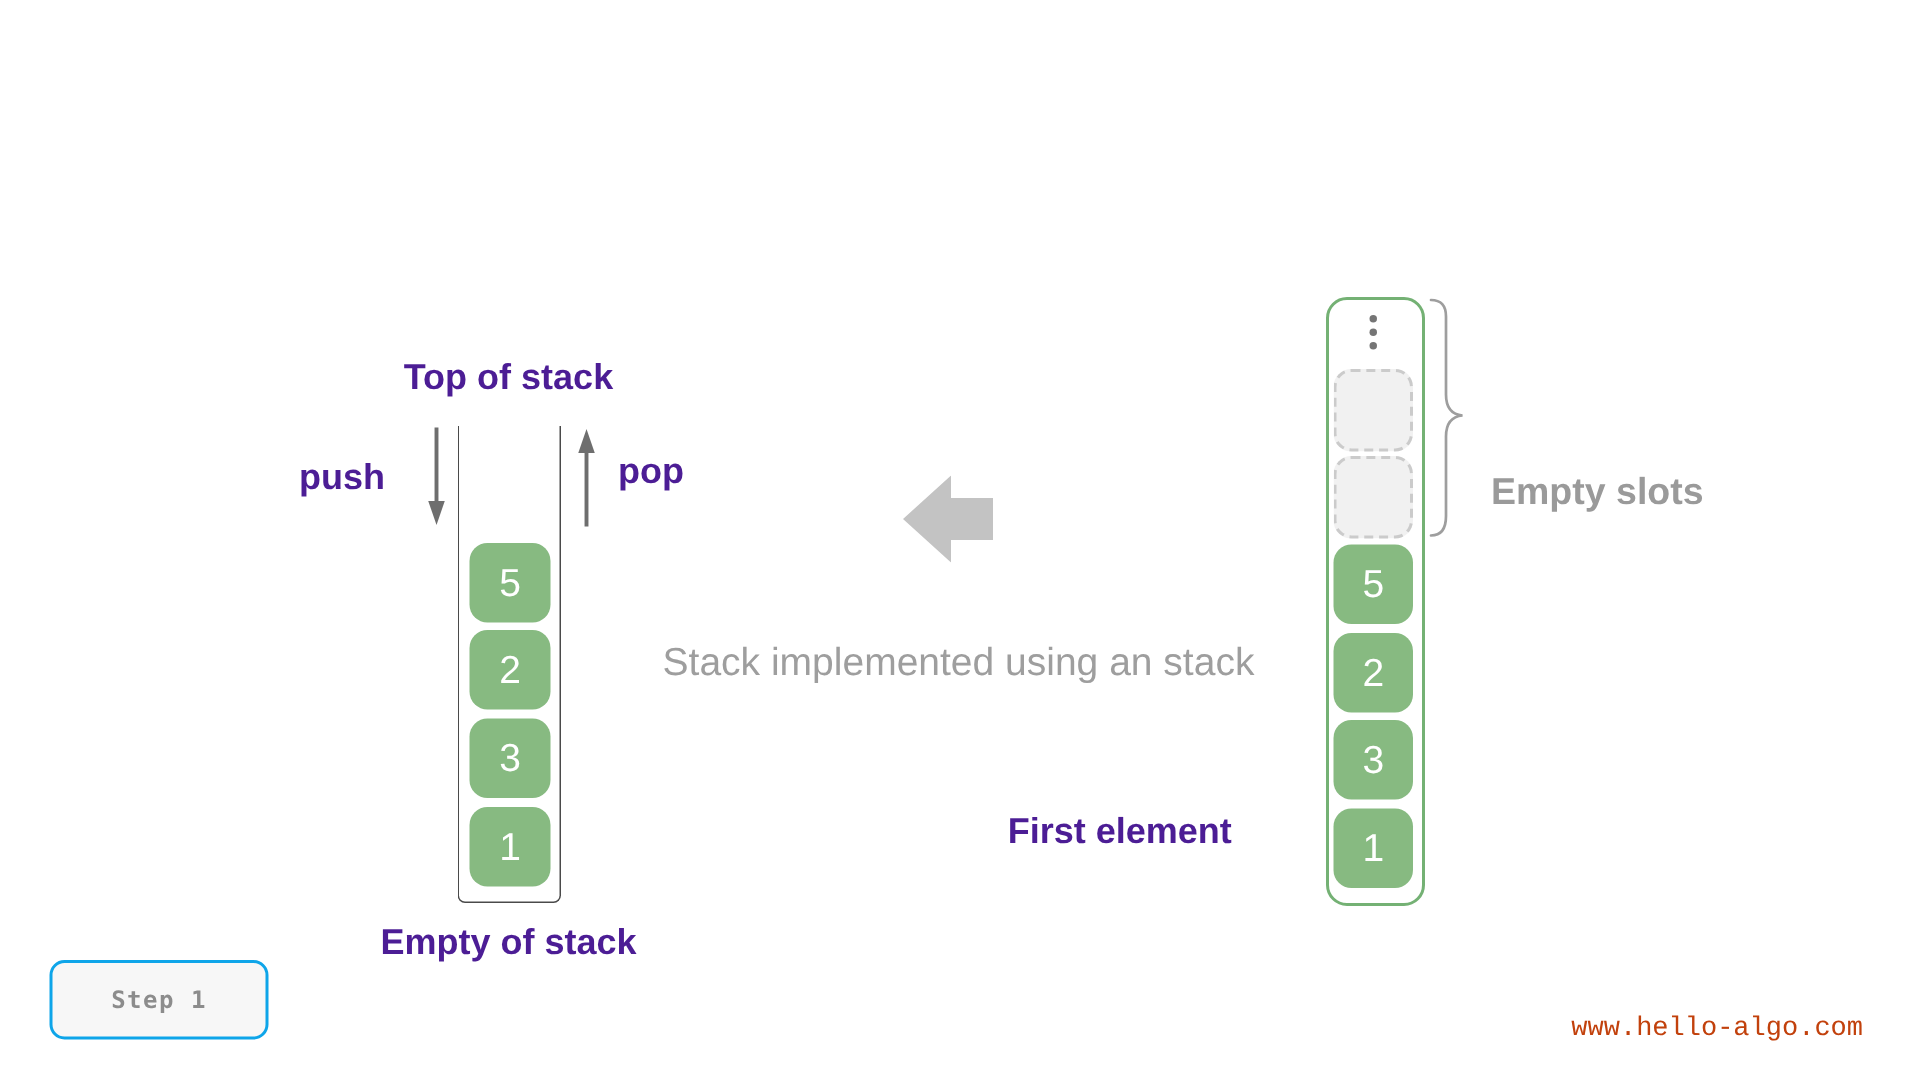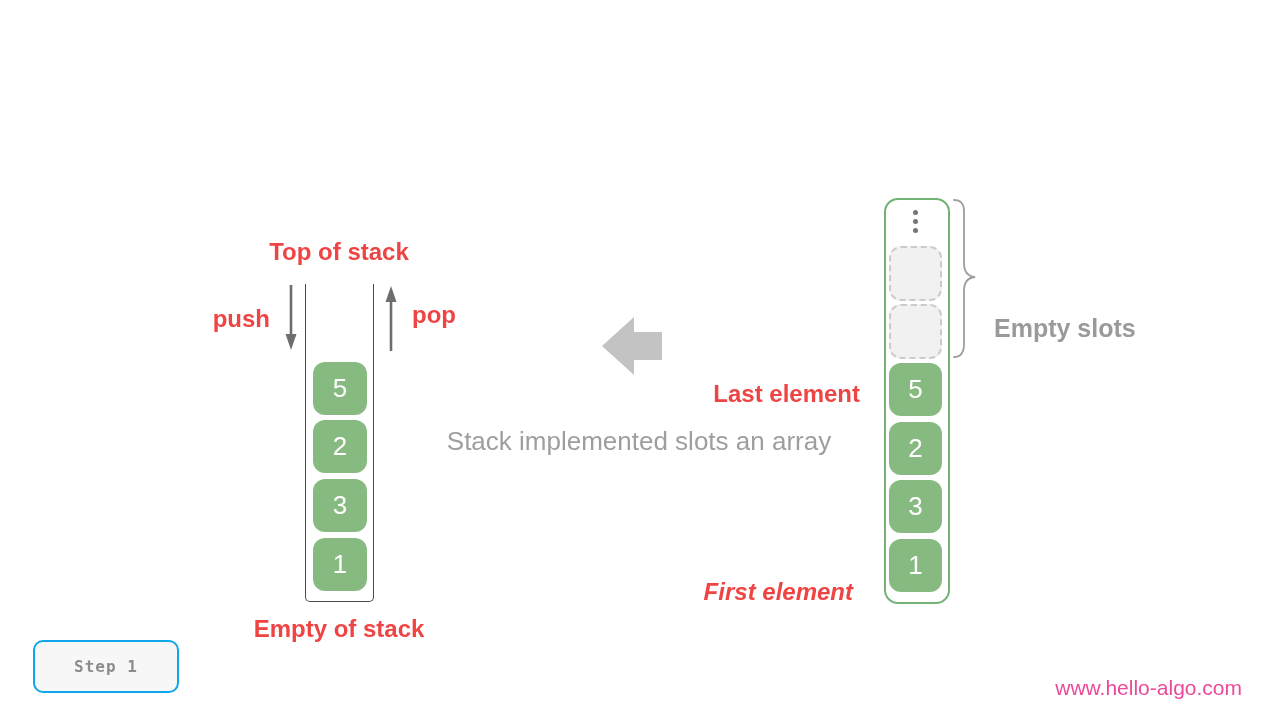--- a/index.html
+++ b/index.html
@@ -2,25 +2,25 @@
 <html><head>
 <meta charset="utf-8">
 <style>
   html,body{margin:0;padding:0;background:#fff;}
   .canvas{
     position:relative;width:1280px;height:720px;background:#ffffff;overflow:hidden;
     font-family:"Liberation Sans",sans-serif;
   }
   .abs{position:absolute;}
   .lbl{
-    position:absolute;font-weight:bold;font-size:24px;color:#ef4444;
+    position:absolute;font-weight:bold;font-size:24px;color:#4c1d95;
     line-height:1.05;white-space:nowrap;
   }
   .lbl.center{text-align:center;}
-  .lbl.right{text-align:right;}
+  .lbl.right{text-align:center;}
   .caption{
     position:absolute;left:439px;top:426px;width:400px;text-align:center;
     font-size:26px;color:#9e9e9e;white-space:nowrap;
   }
   .gray-lbl{
     position:absolute;font-weight:bold;font-size:25px;color:#9a9a9a;white-space:nowrap;margin-top:47px;
   }
   
   .stack-container{
     position:absolute;left:305px;top:284px;width:67px;height:317px;
@@ -50,21 +50,21 @@
   .dots span{width:5px;height:5px;border-radius:50%;background:#757575;}
   .step-badge{
     position:absolute;left:33px;top:640px;width:146px;height:53px;box-sizing:border-box;
     background:#f7f7f7;border:2px solid #0ea5e9;border-radius:10px;
     display:flex;align-items:center;justify-content:center;
     font-family:"DejaVu Sans Mono",monospace;font-weight:bold;font-size:16px;
     color:#8c8c8c;letter-spacing:1px;
   }
   .watermark{
     position:absolute;right:38px;top:676px;
-    font-family:Liberation Sans, sans-serif;font-size:21px;color:#ec4899;
+    font-family:Liberation Mono, monospace;font-size:18px;color:#c2410c;
     white-space:nowrap;
   }
 </style>
 </head>
 <body>
 
 <div class="canvas">
 
   <div class="lbl center" style="left:239px;top:239px;width:200px;">Top of stack</div>
 
@@ -88,21 +88,21 @@
   <div class="cell left" style="top:420px;">2</div>
   <div class="cell left" style="top:479px;">3</div>
   <div class="cell left" style="top:538px;">1</div>
 
   <div class="lbl center" style="left:239px;top:616px;width:200px;">Empty of stack</div>
 
   <svg class="abs" style="left:602px;top:317px;" width="60" height="58" viewBox="0 0 60 58">
     <polygon points="0,29 32,0 32,15 60,15 60,43 32,43 32,58" fill="#c3c3c3"></polygon>
   </svg>
 
-  <div class="caption">Stack implemented slots an array</div>
+  <div class="caption">Stack implemented using an stack</div>
 
   <div class="array-container"></div>
 
   <div class="dots">
     <span></span>
       <span></span>
       <span></span>
   </div>
 
   <div class="slot" style="top:246px;"></div>
@@ -112,23 +112,22 @@
   <div class="cell right" style="top:422px;">2</div>
   <div class="cell right" style="top:480px;">3</div>
   <div class="cell right" style="top:539px;">1</div>
 
   <svg class="abs" style="left:951px;top:197px;" width="28" height="164" viewBox="0 0 28 164">
     <path d="M 3 3 Q 13 3 13 14 L 13 66 Q 13 79 24 80 Q 13 81 13 94 L 13 147 Q 13 160 3 160" fill="none" stroke="#9e9e9e" stroke-width="1.8" stroke-linecap="round"></path>
   </svg>
 
   <div class="gray-lbl" style="left:994px;top:267px;">Empty slots</div>
 
-  <div class="lbl right" style="left:640px;top:381px;width:220px;">Last element</div>
 
-  <div class="lbl right" style="left:640px;top:579px;width:213px;font-style:italic;">First element</div>
+  <div class="lbl right" style="left:640px;top:542px;width:213px;">First element</div>
 
   <div class="step-badge">
     <span>Step 1</span>
   </div>
 
   <div class="watermark">www.hello-algo.com</div>
 
 </div>
 
 </body></html>

